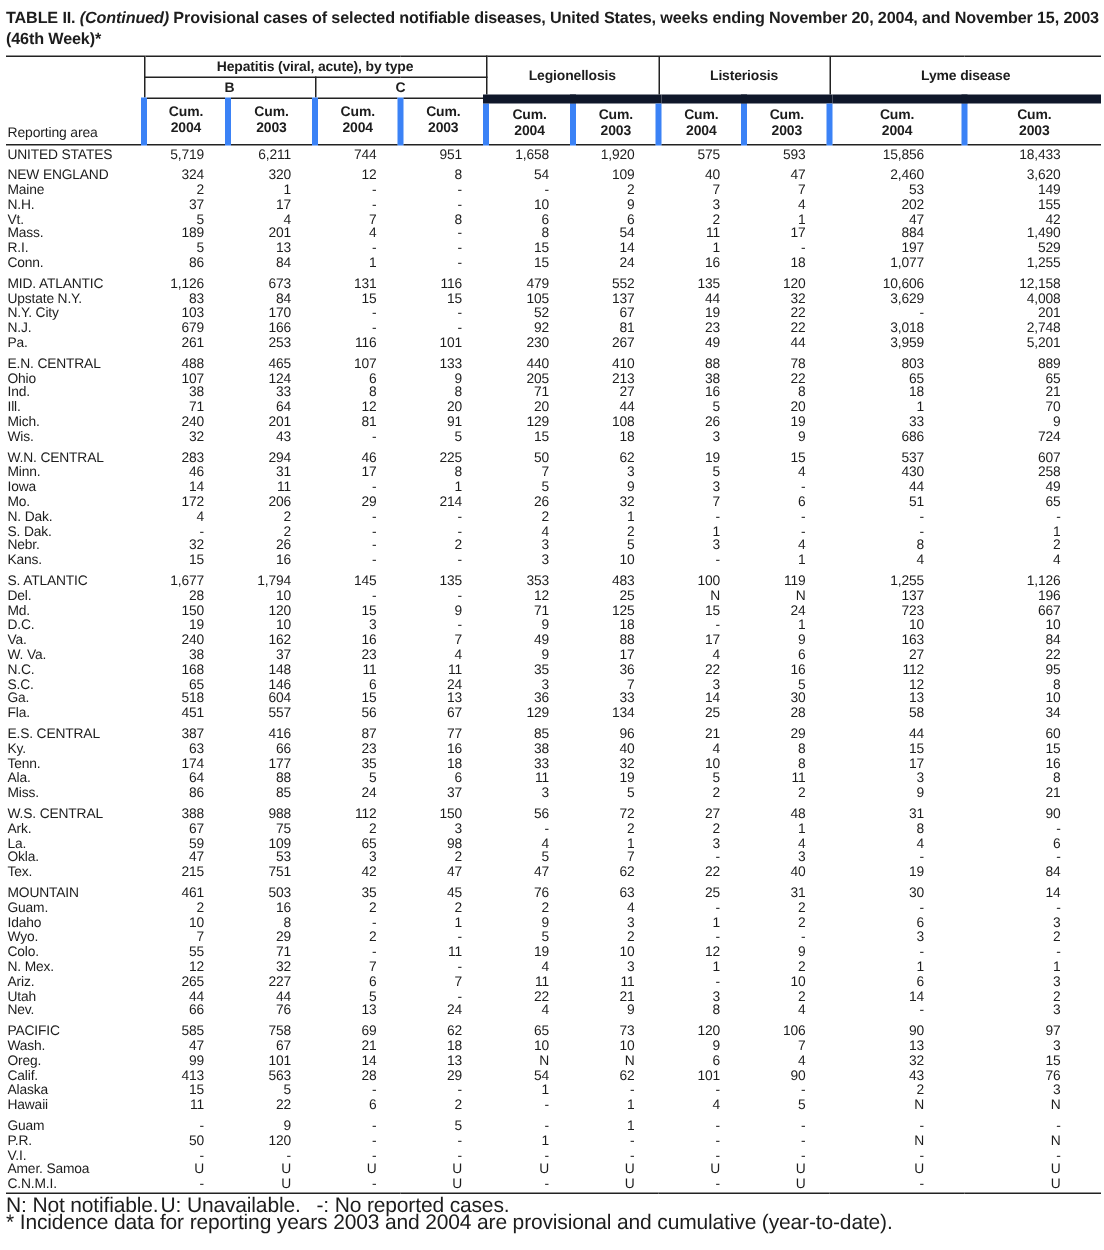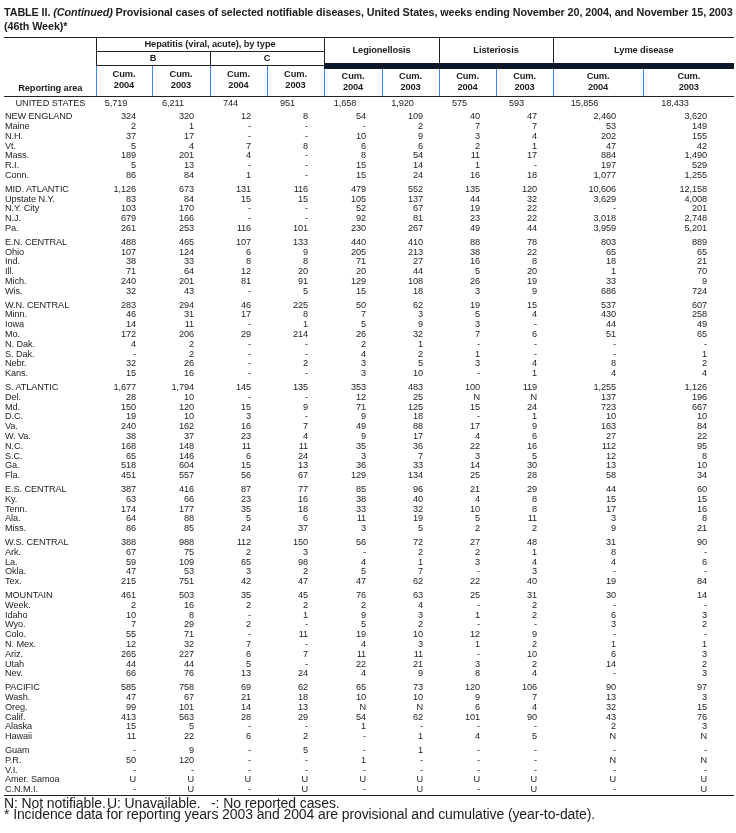--- a/index.html
+++ b/index.html
@@ -17,46 +17,46 @@
   table.disease{
     border-collapse:collapse;table-layout:fixed;
     width:730px;margin-top:4px;
     border-bottom:1.2px solid #222;
   }
   thead th{
     font-size:9.3px;font-weight:bold;line-height:11px;
     padding:1px 0;vertical-align:middle;letter-spacing:-0.1px;
   }
   th.area-th{
-    text-align:center;vertical-align:bottom;font-weight:bold;
+    text-align:left;vertical-align:bottom;font-weight:normal;
     border-top:1.2px solid #222;border-bottom:1.2px solid #222;
     padding-left:1px;padding-bottom:2px;
   }
   th.grp-hep{
     border-top:1.2px solid #222;border-left:1px solid #222;
     border-right:1px solid #222;border-bottom:1px solid #222;text-align:center;
   }
   th.grp-span{
     border-top:1.2px solid #222;border-left:1px solid #222;
     border-bottom:6px solid #0f172a;
   }
   th.subgrp{border-left:1px solid #222;border-bottom:1px solid #222;}
   th.cum{
-    border-left:1px solid #3b82f6;border-bottom:1.2px solid #222;
+    border-left:4px solid #3b82f6;border-bottom:1.2px solid #222;
     padding:2px 0 3px 0;
   }
   tbody td{
     font-size:9.2px;line-height:9.8px;padding:0;
     white-space:nowrap;letter-spacing:-0.1px;overflow:hidden;
   }
   td.area{text-align:left;padding-left:1px;}
   td.num{text-align:right;padding-right:16px;}
   td.num.wide{padding-right:27px;}
   tr.gap td{height:4px;line-height:4px;font-size:1px;}
-  tr.us-row td{padding-top:2px;text-align:center;}
+  tr.us-row td{padding-top:2px;}
   .footnotes{margin-top:2px;font-size:14px;line-height:11.5px;letter-spacing:-0.1px;}
   .legend span{display:inline-block;}
   .legend .leg-0{width:103px;}
   .legend .leg-1{width:104px;}
 </style>
 </head>
 <body>
 
 <div class="page">
 
@@ -744,21 +744,21 @@
           <td class="num">35</td>
           <td class="num">45</td>
           <td class="num">76</td>
           <td class="num">63</td>
           <td class="num">25</td>
           <td class="num">31</td>
           <td class="num wide">30</td>
           <td class="num wide">14</td>
         </tr>
         <tr>
-          <td class="area">Week.</td>
+          <td class="area">Guam.</td>
           <td class="num">2</td>
           <td class="num">16</td>
           <td class="num">2</td>
           <td class="num">2</td>
           <td class="num">2</td>
           <td class="num">4</td>
           <td class="num">-</td>
           <td class="num">2</td>
           <td class="num wide">-</td>
           <td class="num wide">-</td>

